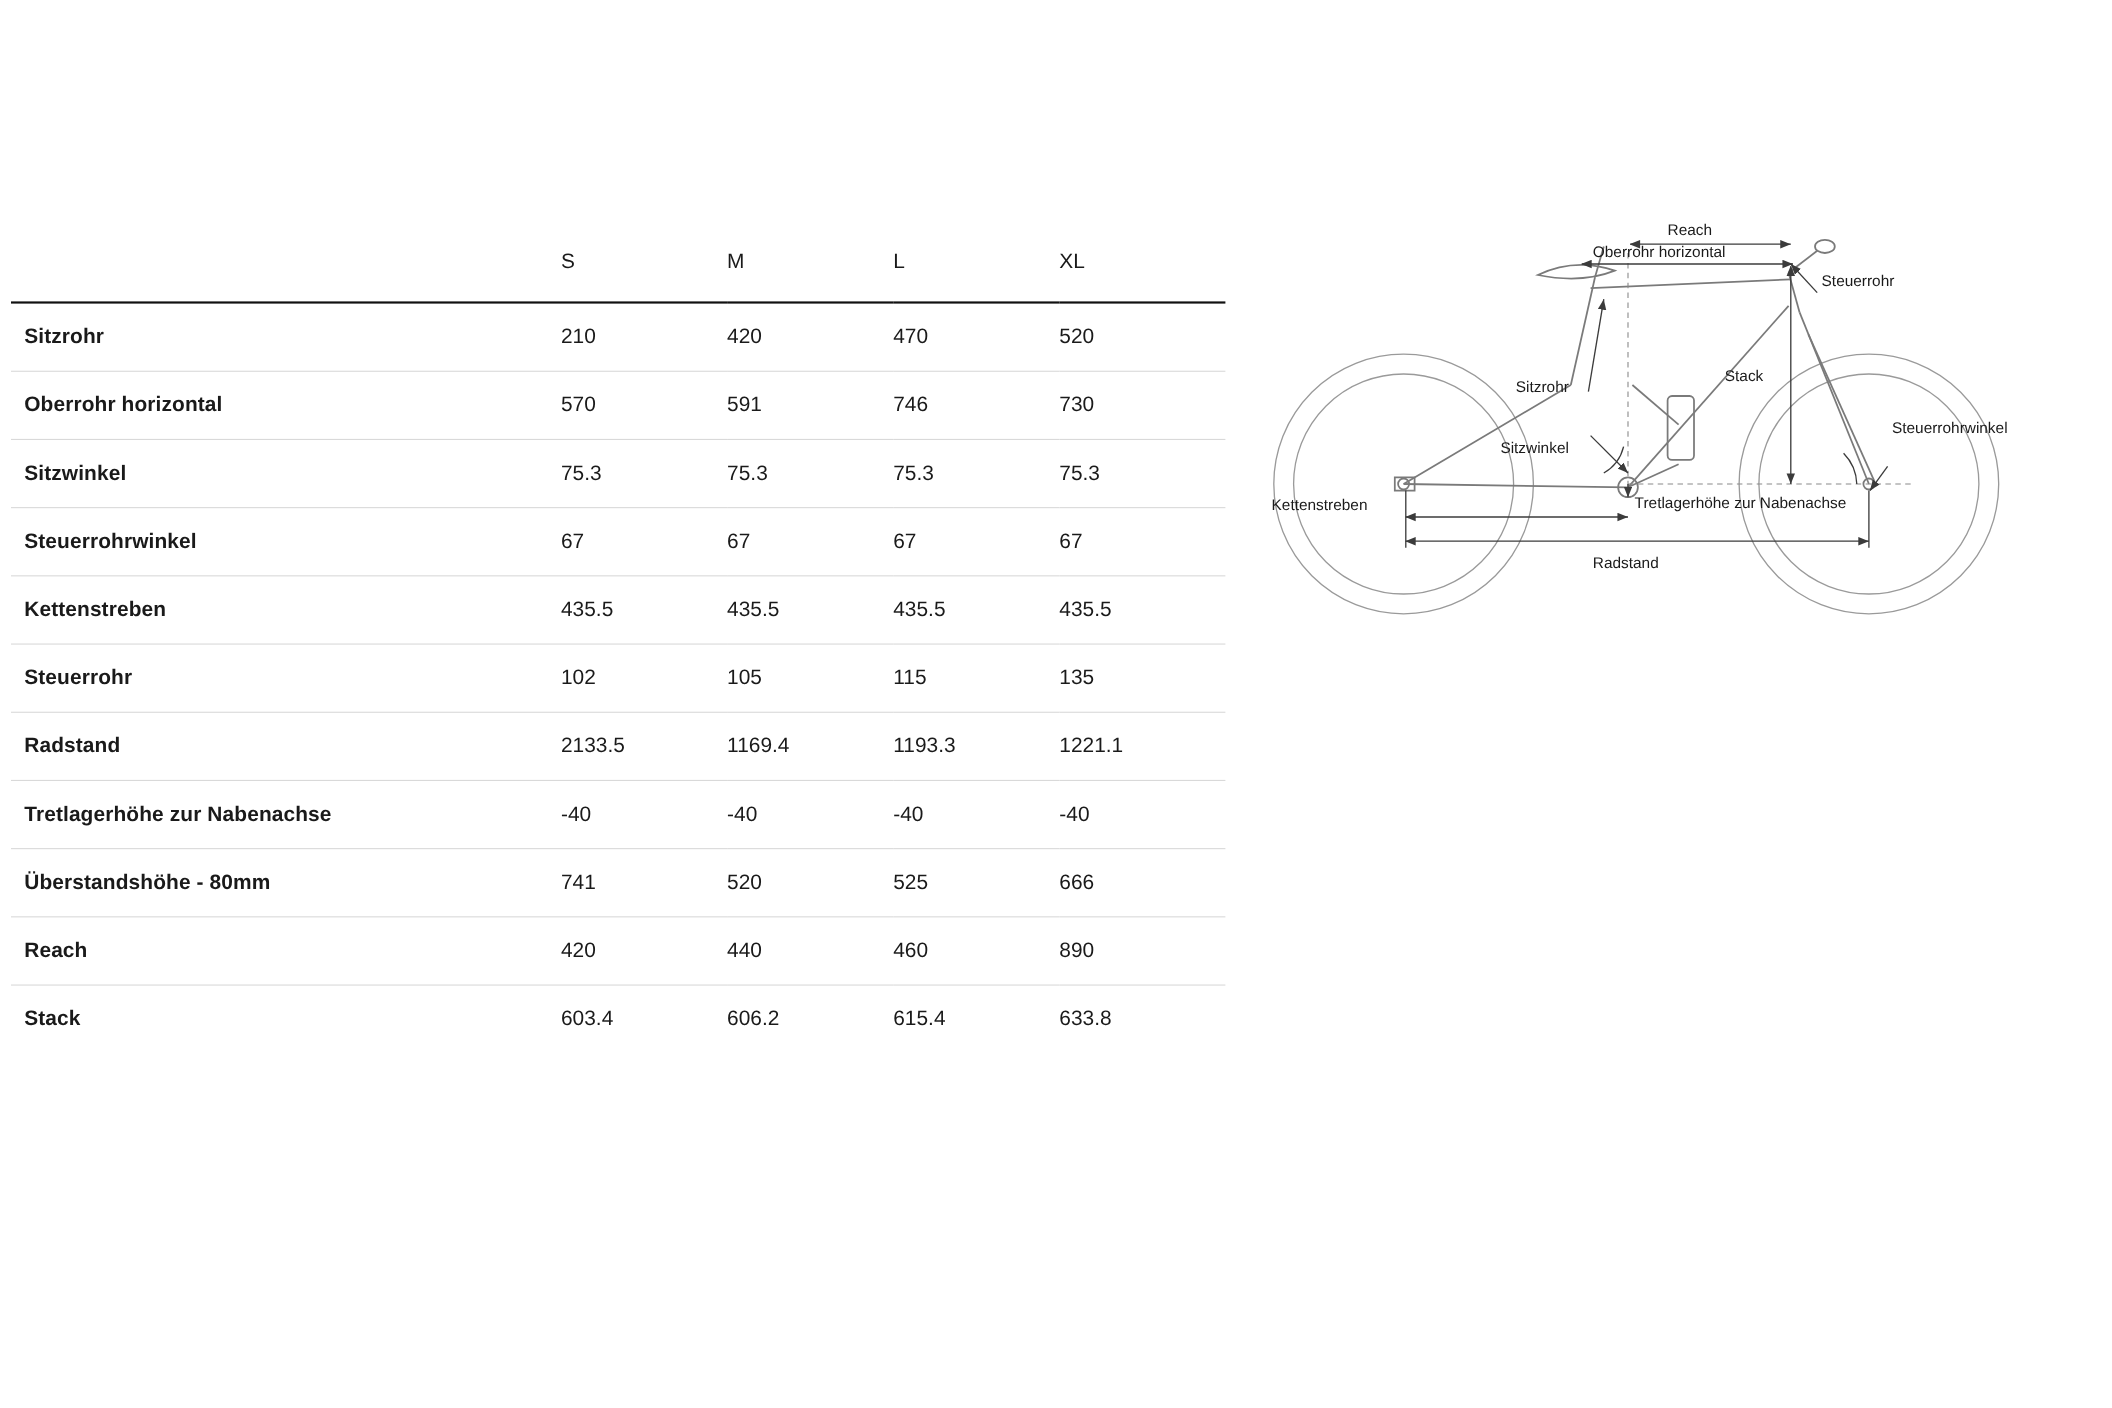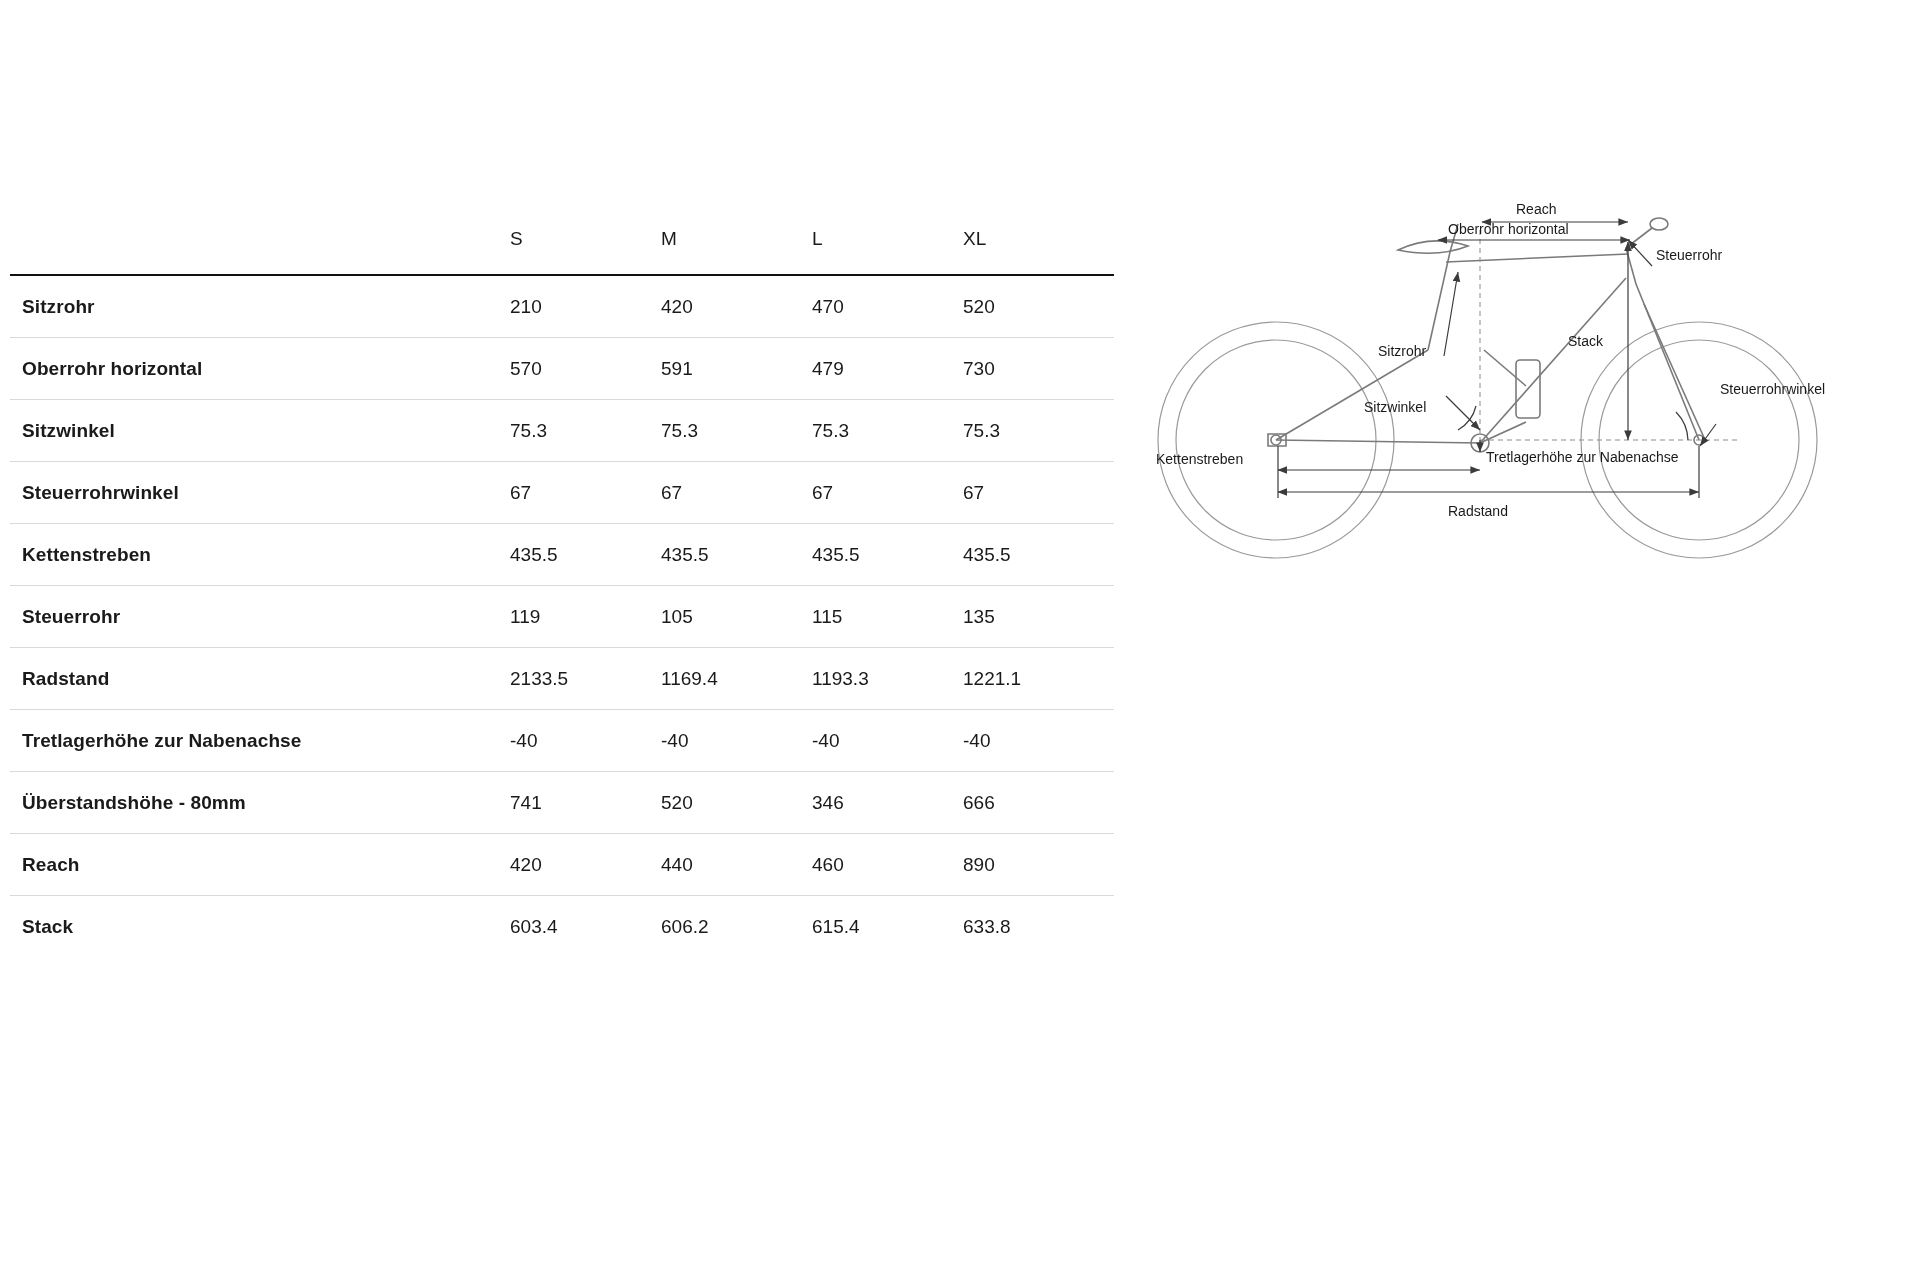--- a/index.html
+++ b/index.html
@@ -103,21 +103,21 @@
           <td class="lbl">Sitzrohr</td>
           <td>210</td>
           <td>420</td>
           <td>470</td>
           <td>520</td>
         </tr>
         <tr>
           <td class="lbl">Oberrohr horizontal</td>
           <td>570</td>
           <td>591</td>
-          <td>479</td>
+          <td>746</td>
           <td>730</td>
         </tr>
         <tr>
           <td class="lbl">Sitzwinkel</td>
           <td>75.3</td>
           <td>75.3</td>
           <td>75.3</td>
           <td>75.3</td>
         </tr>
         <tr>
@@ -129,21 +129,21 @@
         </tr>
         <tr>
           <td class="lbl">Kettenstreben</td>
           <td>435.5</td>
           <td>435.5</td>
           <td>435.5</td>
           <td>435.5</td>
         </tr>
         <tr>
           <td class="lbl">Steuerrohr</td>
-          <td>119</td>
+          <td>102</td>
           <td>105</td>
           <td>115</td>
           <td>135</td>
         </tr>
         <tr>
           <td class="lbl">Radstand</td>
           <td>2133.5</td>
           <td>1169.4</td>
           <td>1193.3</td>
           <td>1221.1</td>
@@ -152,21 +152,21 @@
           <td class="lbl">Tretlagerhöhe zur Nabenachse</td>
           <td>-40</td>
           <td>-40</td>
           <td>-40</td>
           <td>-40</td>
         </tr>
         <tr>
           <td class="lbl">Überstandshöhe - 80mm</td>
           <td>741</td>
           <td>520</td>
-          <td>346</td>
+          <td>525</td>
           <td>666</td>
         </tr>
         <tr>
           <td class="lbl">Reach</td>
           <td>420</td>
           <td>440</td>
           <td>460</td>
           <td>890</td>
         </tr>
         <tr>

